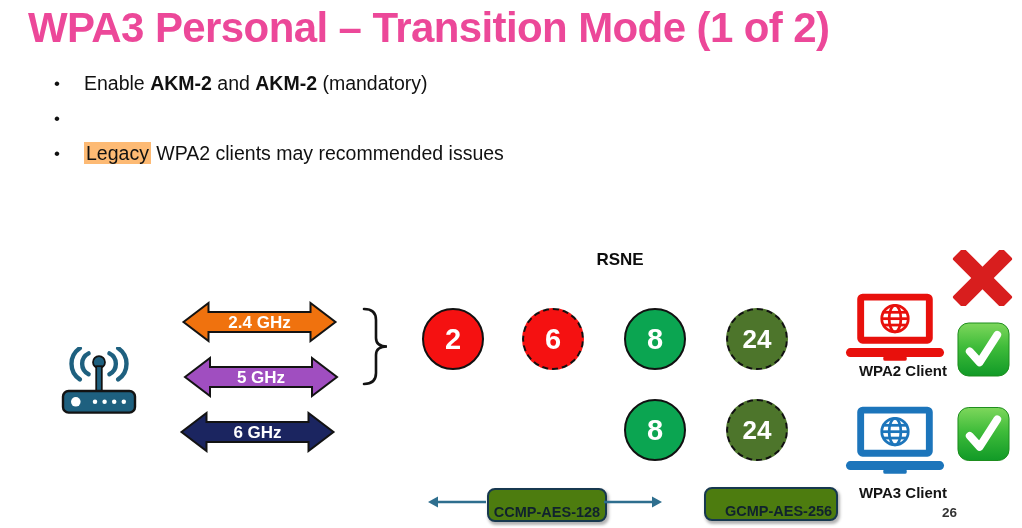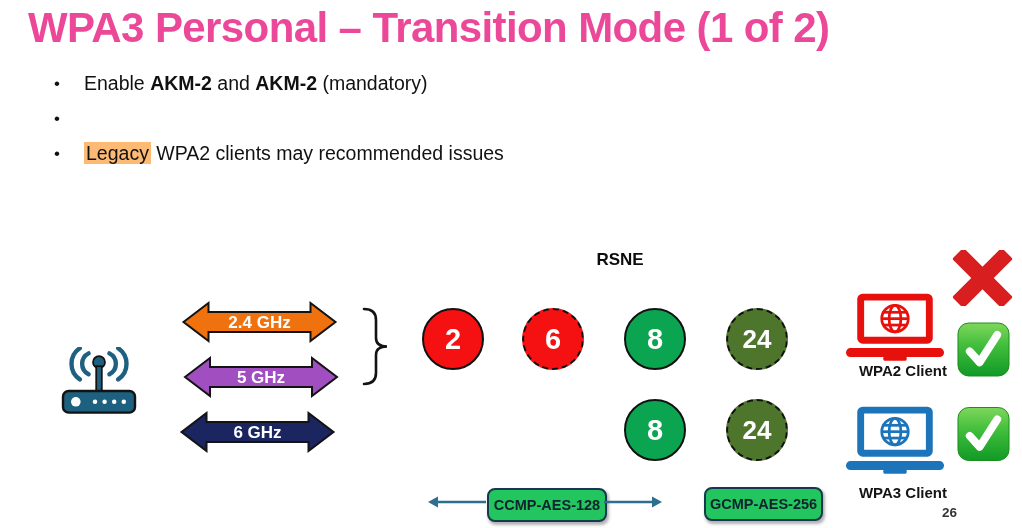--- a/index.html
+++ b/index.html
@@ -19,21 +19,21 @@
   
   .band-arrow text{font-weight:800;font-size:17px;fill:#fff;}
   
   .rsne{left:572px;top:250px;width:96px;text-align:center;font-size:17px;font-weight:700;color:#0d0d0d;}
   
   .akm{width:62px;height:62px;border-radius:50%;display:flex;align-items:center;justify-content:center;
        color:#fff;font-weight:800;font-size:29px;box-sizing:border-box;}
   .akm.solid{border:2.5px solid #111;}
   .akm.dashed{border:2.5px dashed #111;}
   
-  .cipher-box{background:#22c55e;border:2px solid #17384f;border-radius:8px;display:flex;align-items:center;justify-content:center;
+  .cipher-box{background:#4d7c0f;border:2px solid #17384f;border-radius:8px;display:flex;align-items:flex-end;justify-content:center;
       font-size:14.5px;font-weight:800;color:#10222e;box-shadow:1.5px 2.5px 3px rgba(0,0,0,0.3);}
   
   .client-label{width:104px;text-align:right;font-size:15px;font-weight:800;color:#141414;}
   .page-num{left:942px;top:505px;width:40px;font-size:13.5px;font-weight:700;color:#333;}
 </style>
 </head>
 <body>
 
 <div class="slide">
 
@@ -106,21 +106,21 @@
 
   <div class="abs cipher-box" style="left:487px;top:488px;width:116px;height:30px;">
     <span>CCMP-AES-128</span>
   </div>
 
   <svg class="abs" style="left:604px;top:494px;" width="58" height="16" viewBox="0 0 58 16" color="#2E6E8E">
     <line x1="0" y1="8" x2="50" y2="8" stroke="currentColor" stroke-width="2.5"></line>
     <polygon points="48,2.5 58,8 48,13.5" fill="currentColor"></polygon>
   </svg>
 
-  <div class="abs cipher-box" style="left:704px;top:487px;width:115px;height:30px;">
+  <div class="abs cipher-box" style="left:704px;top:487px;width:115px;height:30px;padding-left:15px;">
     <span>GCMP-AES-256</span>
   </div>
 
   <svg class="abs" style="left:844px;top:292px;" width="102" height="71" viewBox="0 0 104 72" color="#E8100C">
     <rect x="17" y="5" width="70" height="44" rx="2" fill="#fff" stroke="currentColor" stroke-width="7"></rect>
     <g stroke="currentColor" stroke-width="2.8" fill="none">
       <circle cx="52" cy="27" r="13.5"></circle>
       <ellipse cx="52" cy="27" rx="6" ry="13.5"></ellipse>
       <line x1="38.5" y1="27" x2="65.5" y2="27"></line>
       <line x1="40.5" y1="20.5" x2="63.5" y2="20.5"></line>

